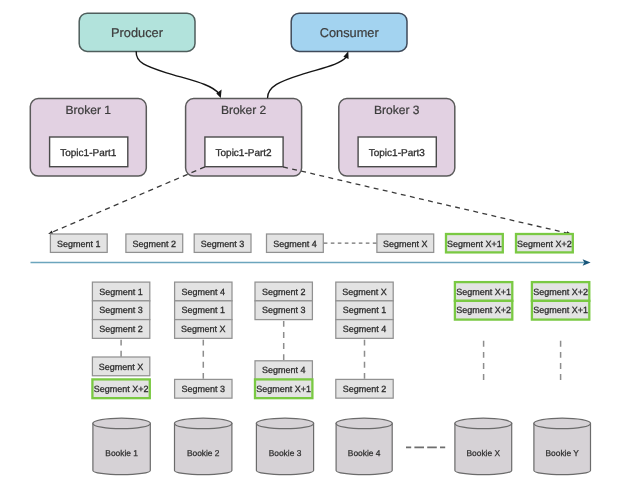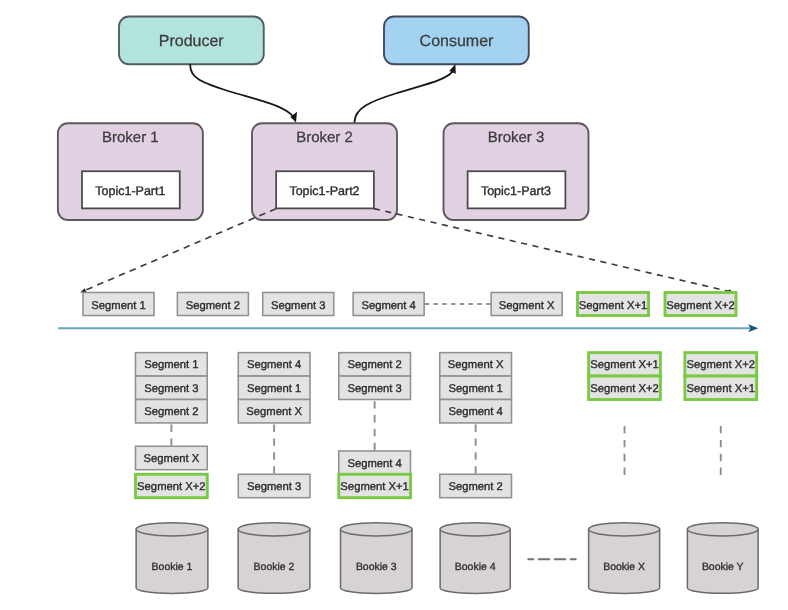--- a/index.html
+++ b/index.html
@@ -1,18 +1,18 @@
 <!DOCTYPE html>
 <html><head>
 <meta charset="utf-8">
 <style>
   html,body{margin:0;padding:0;background:#ffffff;}
   body{width:630px;height:488px;overflow:hidden;
        font-family:"Liberation Sans",sans-serif;}
-  #stage{position:relative;width:580px;height:488px;background:#fff;margin-left:16px;}
+  #stage{position:relative;width:580px;height:488px;background:#fff;}
   text{-webkit-font-smoothing:antialiased;}
   #stage{will-change:transform;}
   svg{shape-rendering:geometricPrecision;text-rendering:geometricPrecision;}
   svg#canvas{position:absolute;left:0;top:0;}
 </style>
 </head>
 <body>
 
 <div id="stage">
   <svg id="canvas" width="630" height="488" viewBox="0 0 630 488">

